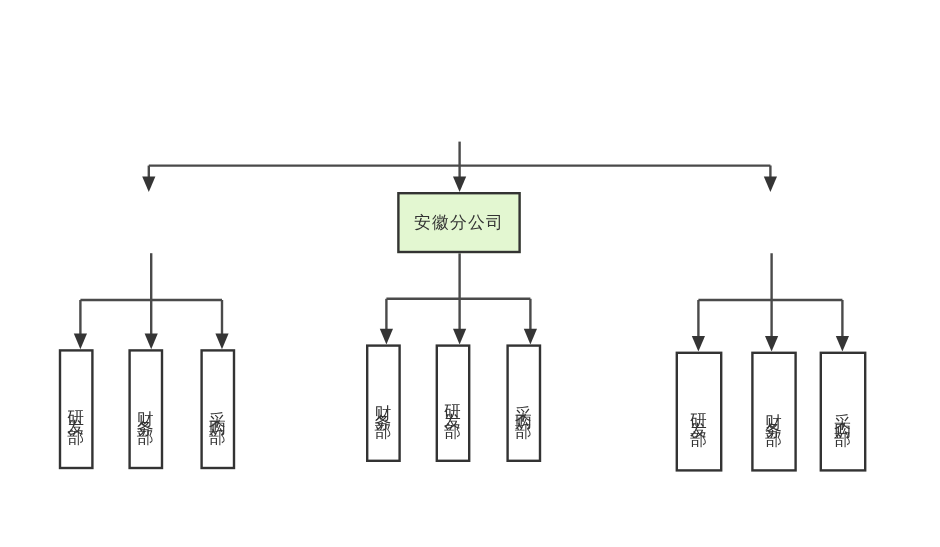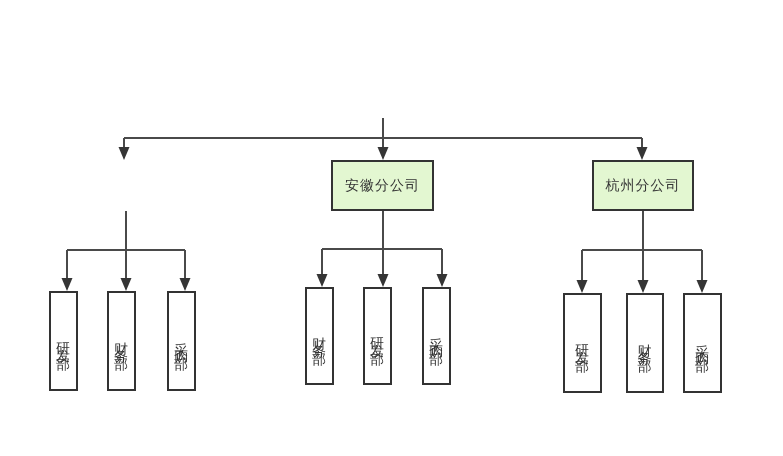--- a/index.html
+++ b/index.html
@@ -119,23 +119,20 @@
       <polygon class="ahead" points="637.5,280 648.5,280 643,293"></polygon>
       <path class="cline" d="M702,250 V282"></path>
       <polygon class="ahead" points="696.5,280 707.5,280 702,293"></polygon>
     </g>
   </svg>
 
 
   <div class="node node-branch branch-1">
     <span>安徽分公司</span>
   </div>
-  <div class="node node-branch branch-2">
-    <span>杭州分公司</span>
-  </div>
 
   <div class="node node-dept dept-a0">
     <span>研发部</span>
   </div>
   <div class="node node-dept dept-a1">
     <span>财务部</span>
   </div>
   <div class="node node-dept dept-a2">
     <span>采购部</span>
   </div>

